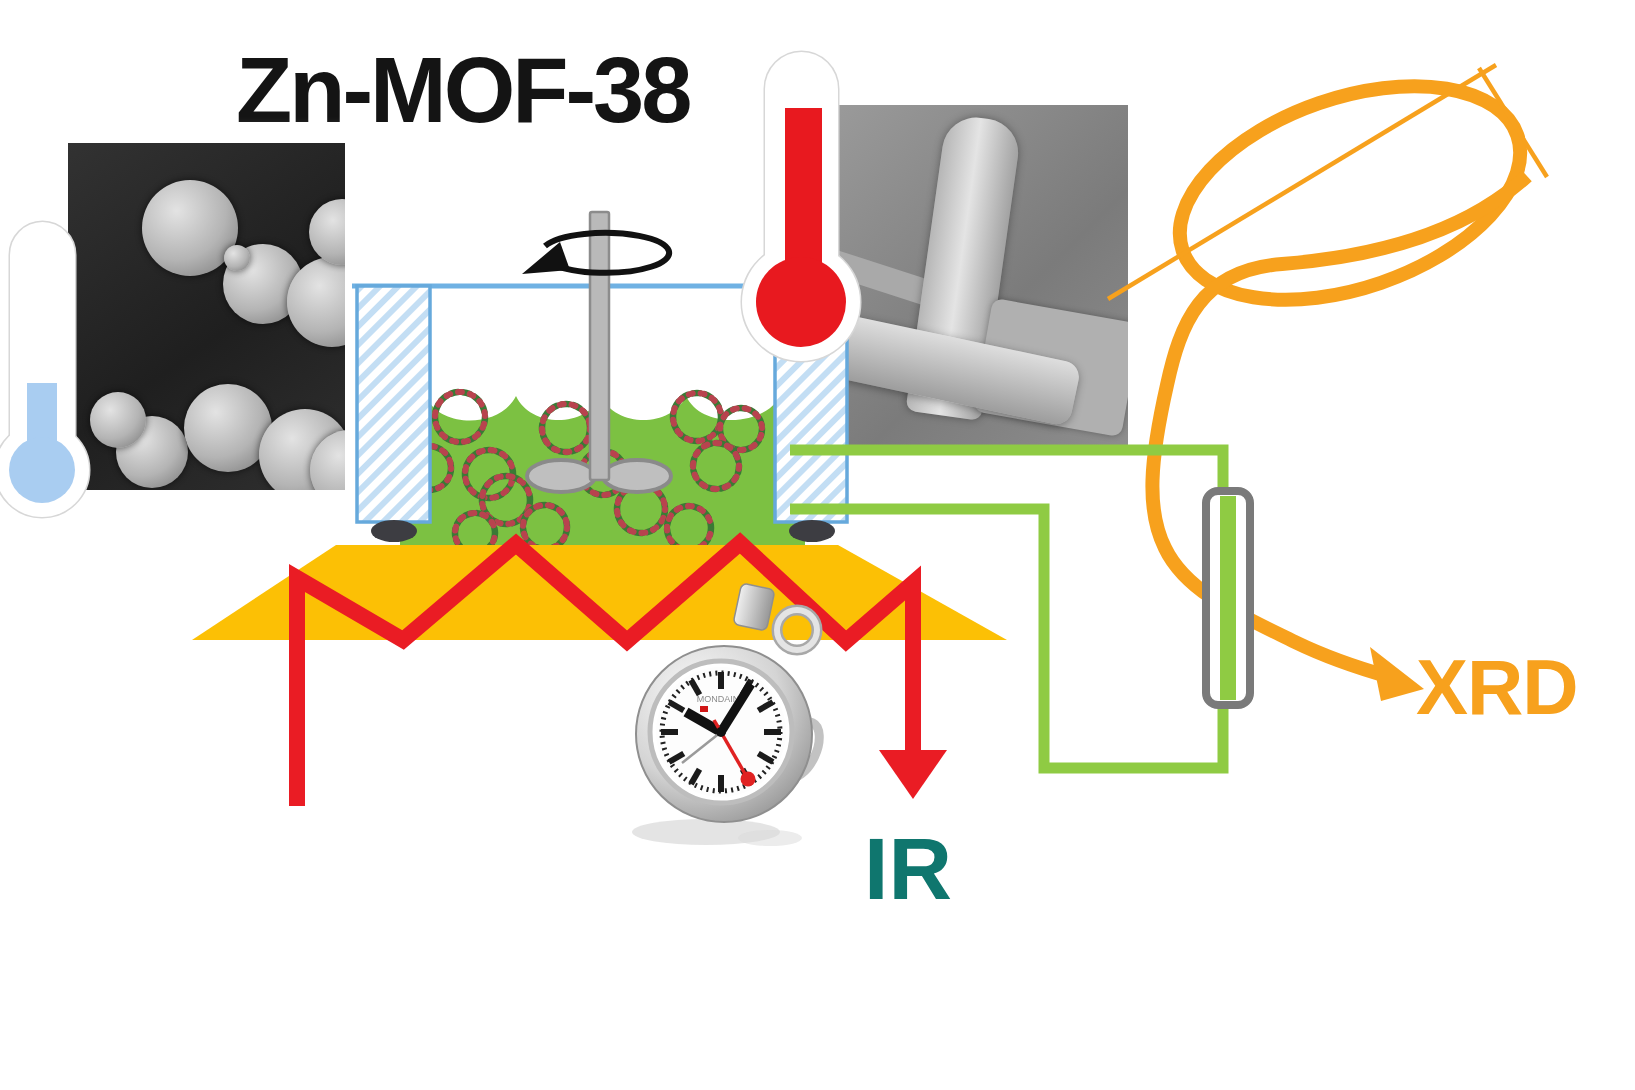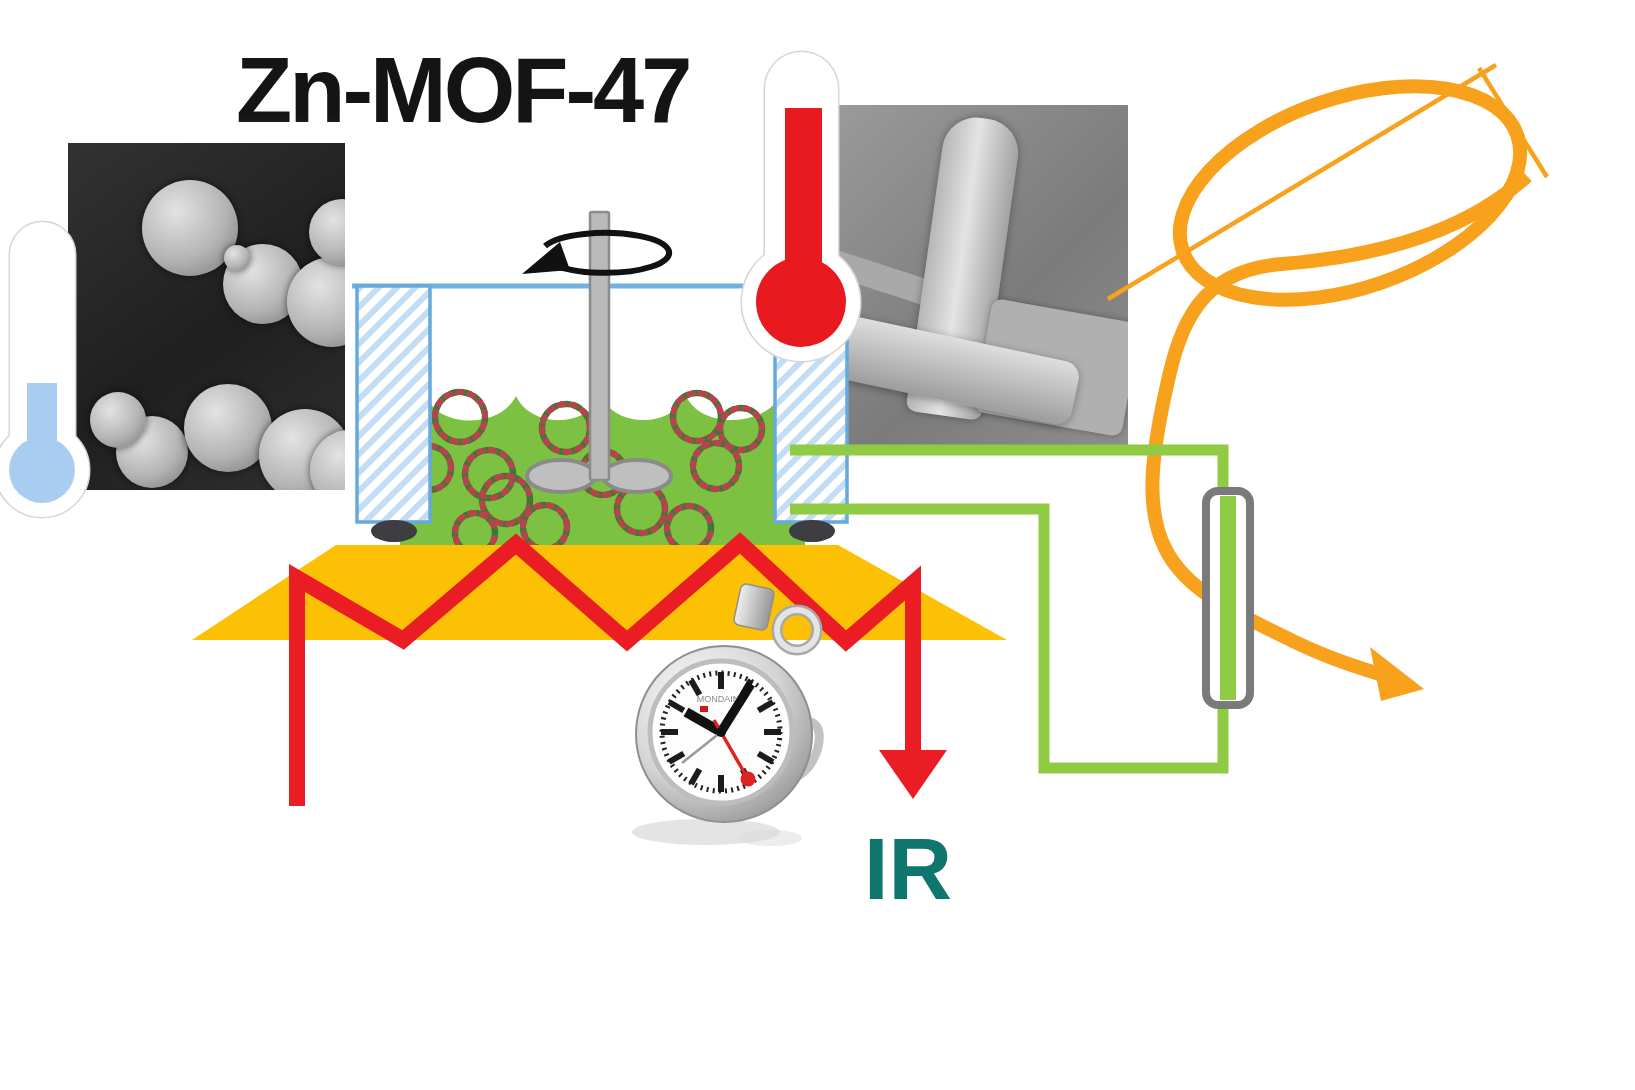--- a/index.html
+++ b/index.html
@@ -24,21 +24,21 @@
   
   .xrd-label{left:1416px;top:642px;font-size:78px;font-weight:bold;color:#F7A11D;letter-spacing:-1px;}
   .ir-label{left:864px;top:818px;font-size:88px;font-weight:bold;color:#0f766e;}
   svg.layer{position:absolute;left:0;top:0;}
 </style>
 </head>
 <body>
 
 <div id="canvas">
 
-  <div class="abs title">Zn-MOF-47</div>
+  <div class="abs title">Zn-MOF-38</div>
 
   <div class="sem sem1">
     <div class="sph" style="left:74px;top:37px;width:96px;height:96px;"></div>
     <div class="sph" style="left:155px;top:101px;width:80px;height:80px;"></div>
     <div class="sph" style="left:219px;top:114px;width:90px;height:90px;"></div>
     <div class="sph" style="left:241px;top:56px;width:66px;height:66px;"></div>
     <div class="sph" style="left:156px;top:102px;width:26px;height:26px;"></div>
     <div class="sph" style="left:48px;top:273px;width:72px;height:72px;"></div>
     <div class="sph" style="left:116px;top:241px;width:88px;height:88px;"></div>
     <div class="sph" style="left:191px;top:266px;width:92px;height:92px;"></div>
@@ -225,15 +225,16 @@
     <g>
       <circle cx="801" cy="302" r="59" fill="#ffffff" stroke="#d7d7d7" stroke-width="3"></circle>
       <rect x="765" y="52" width="73" height="255" rx="37" fill="#ffffff" stroke="#d7d7d7" stroke-width="3"></rect>
       <circle cx="801" cy="302" r="59" fill="#ffffff"></circle>
       <rect x="765" y="52" width="73" height="255" rx="37" fill="#ffffff"></rect>
       <rect x="785" y="108" width="37" height="200" fill="#E8191F"></rect>
       <circle cx="801" cy="302" r="45" fill="#E8191F"></circle>
     </g>
   </svg>
 
+  <div class="abs xrd-label">XRD</div>
   <div class="abs ir-label">IR</div>
 
 </div>
 
 </body></html>

